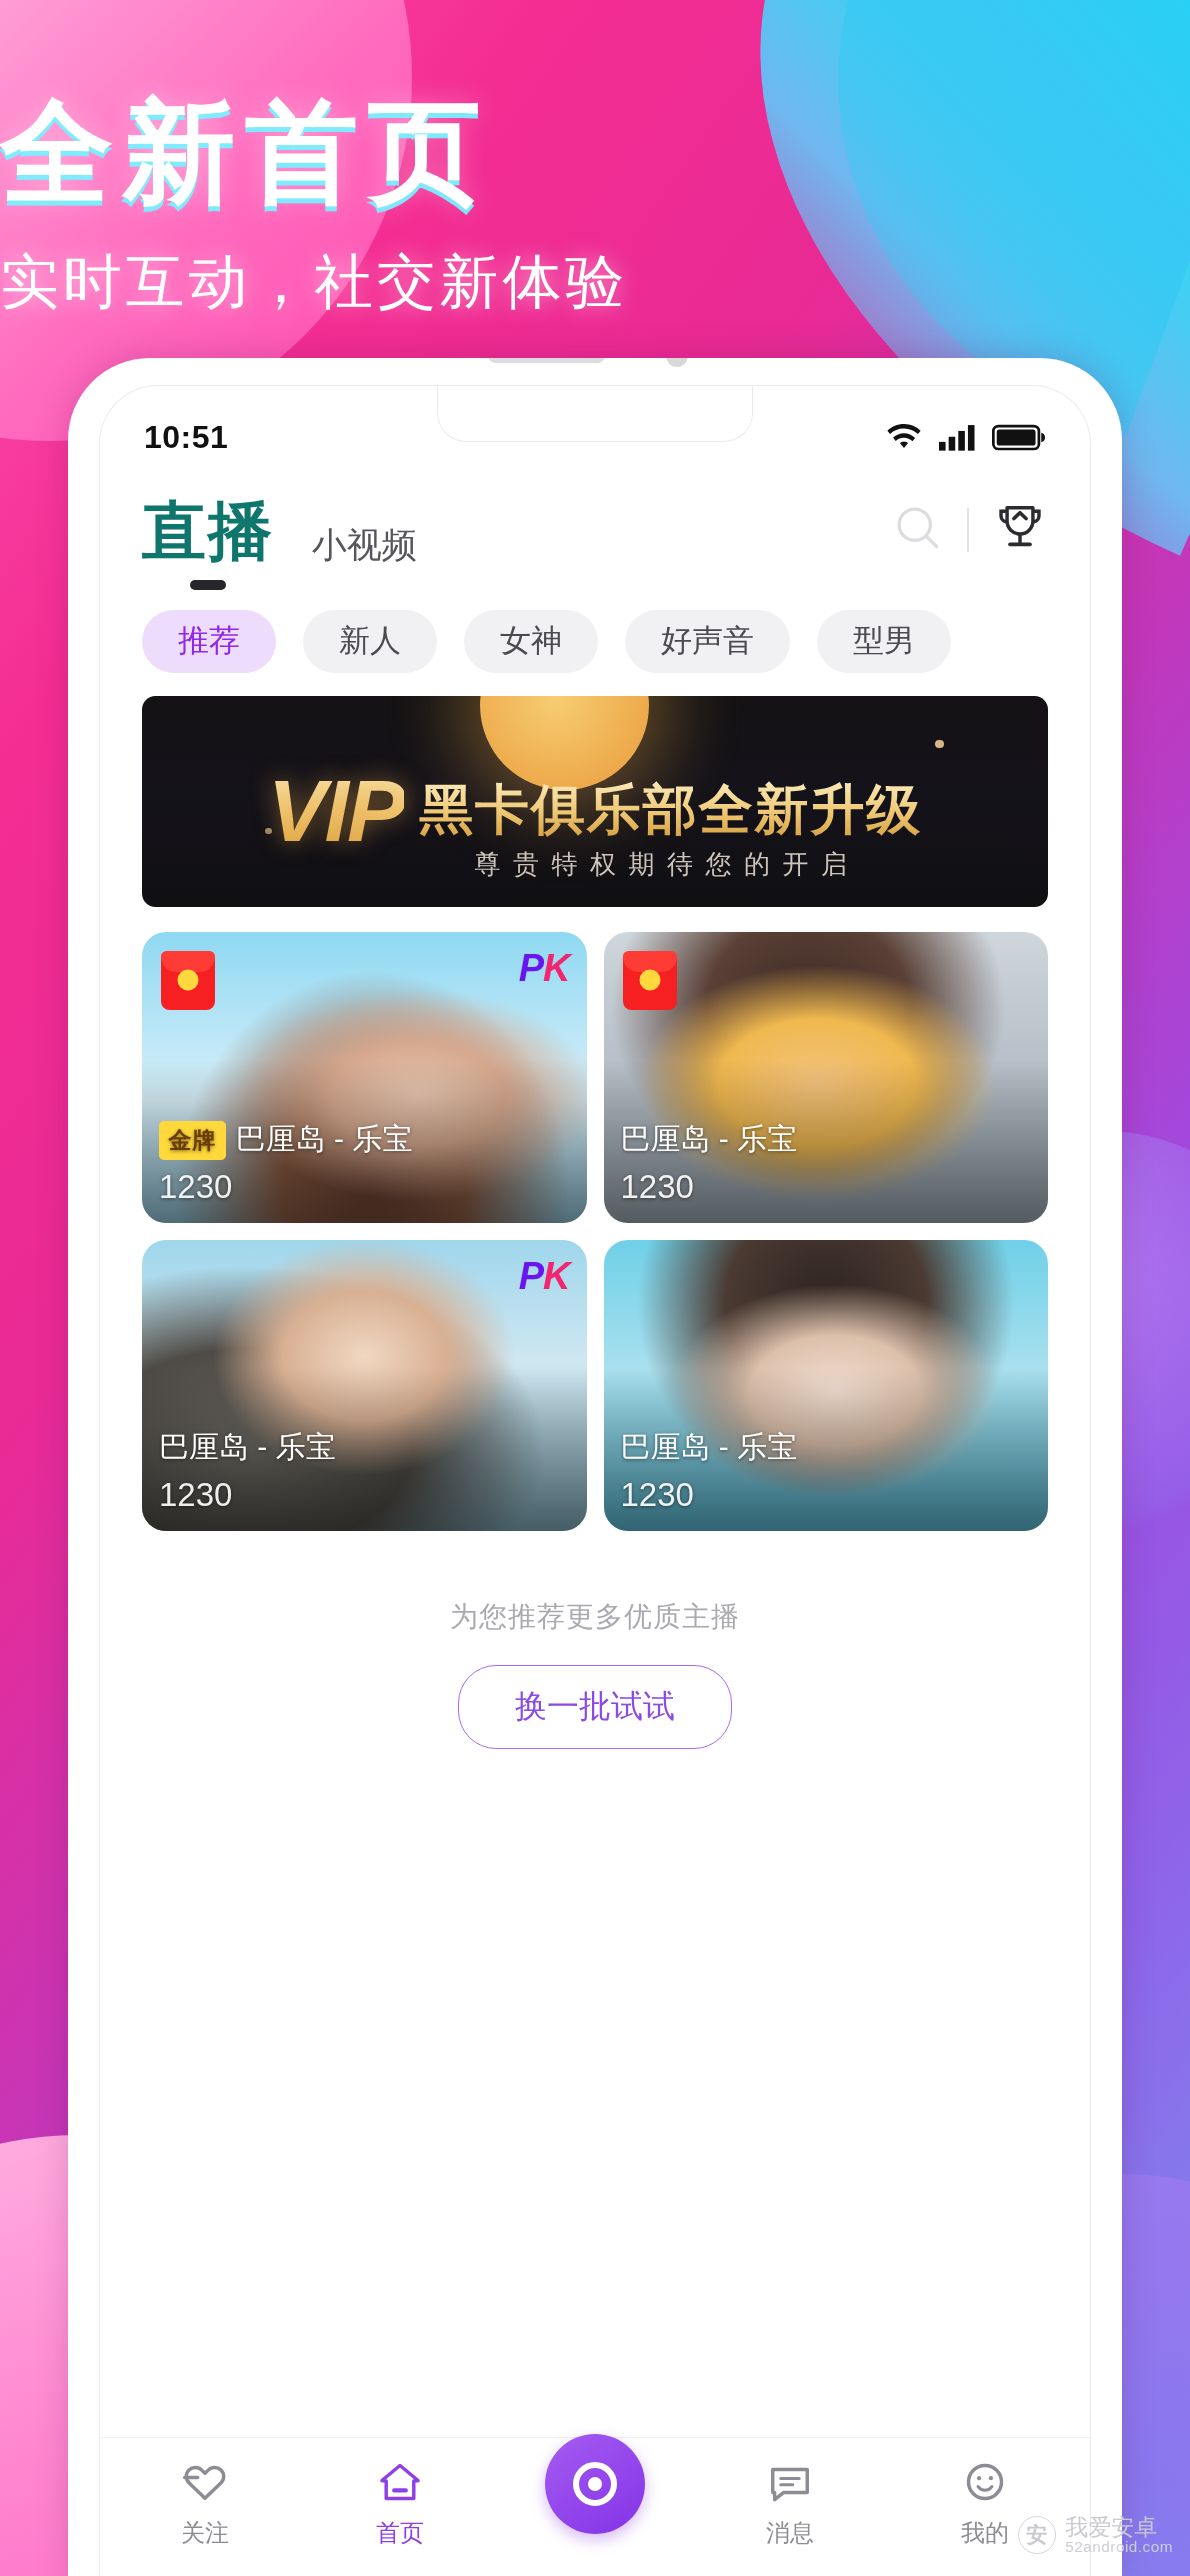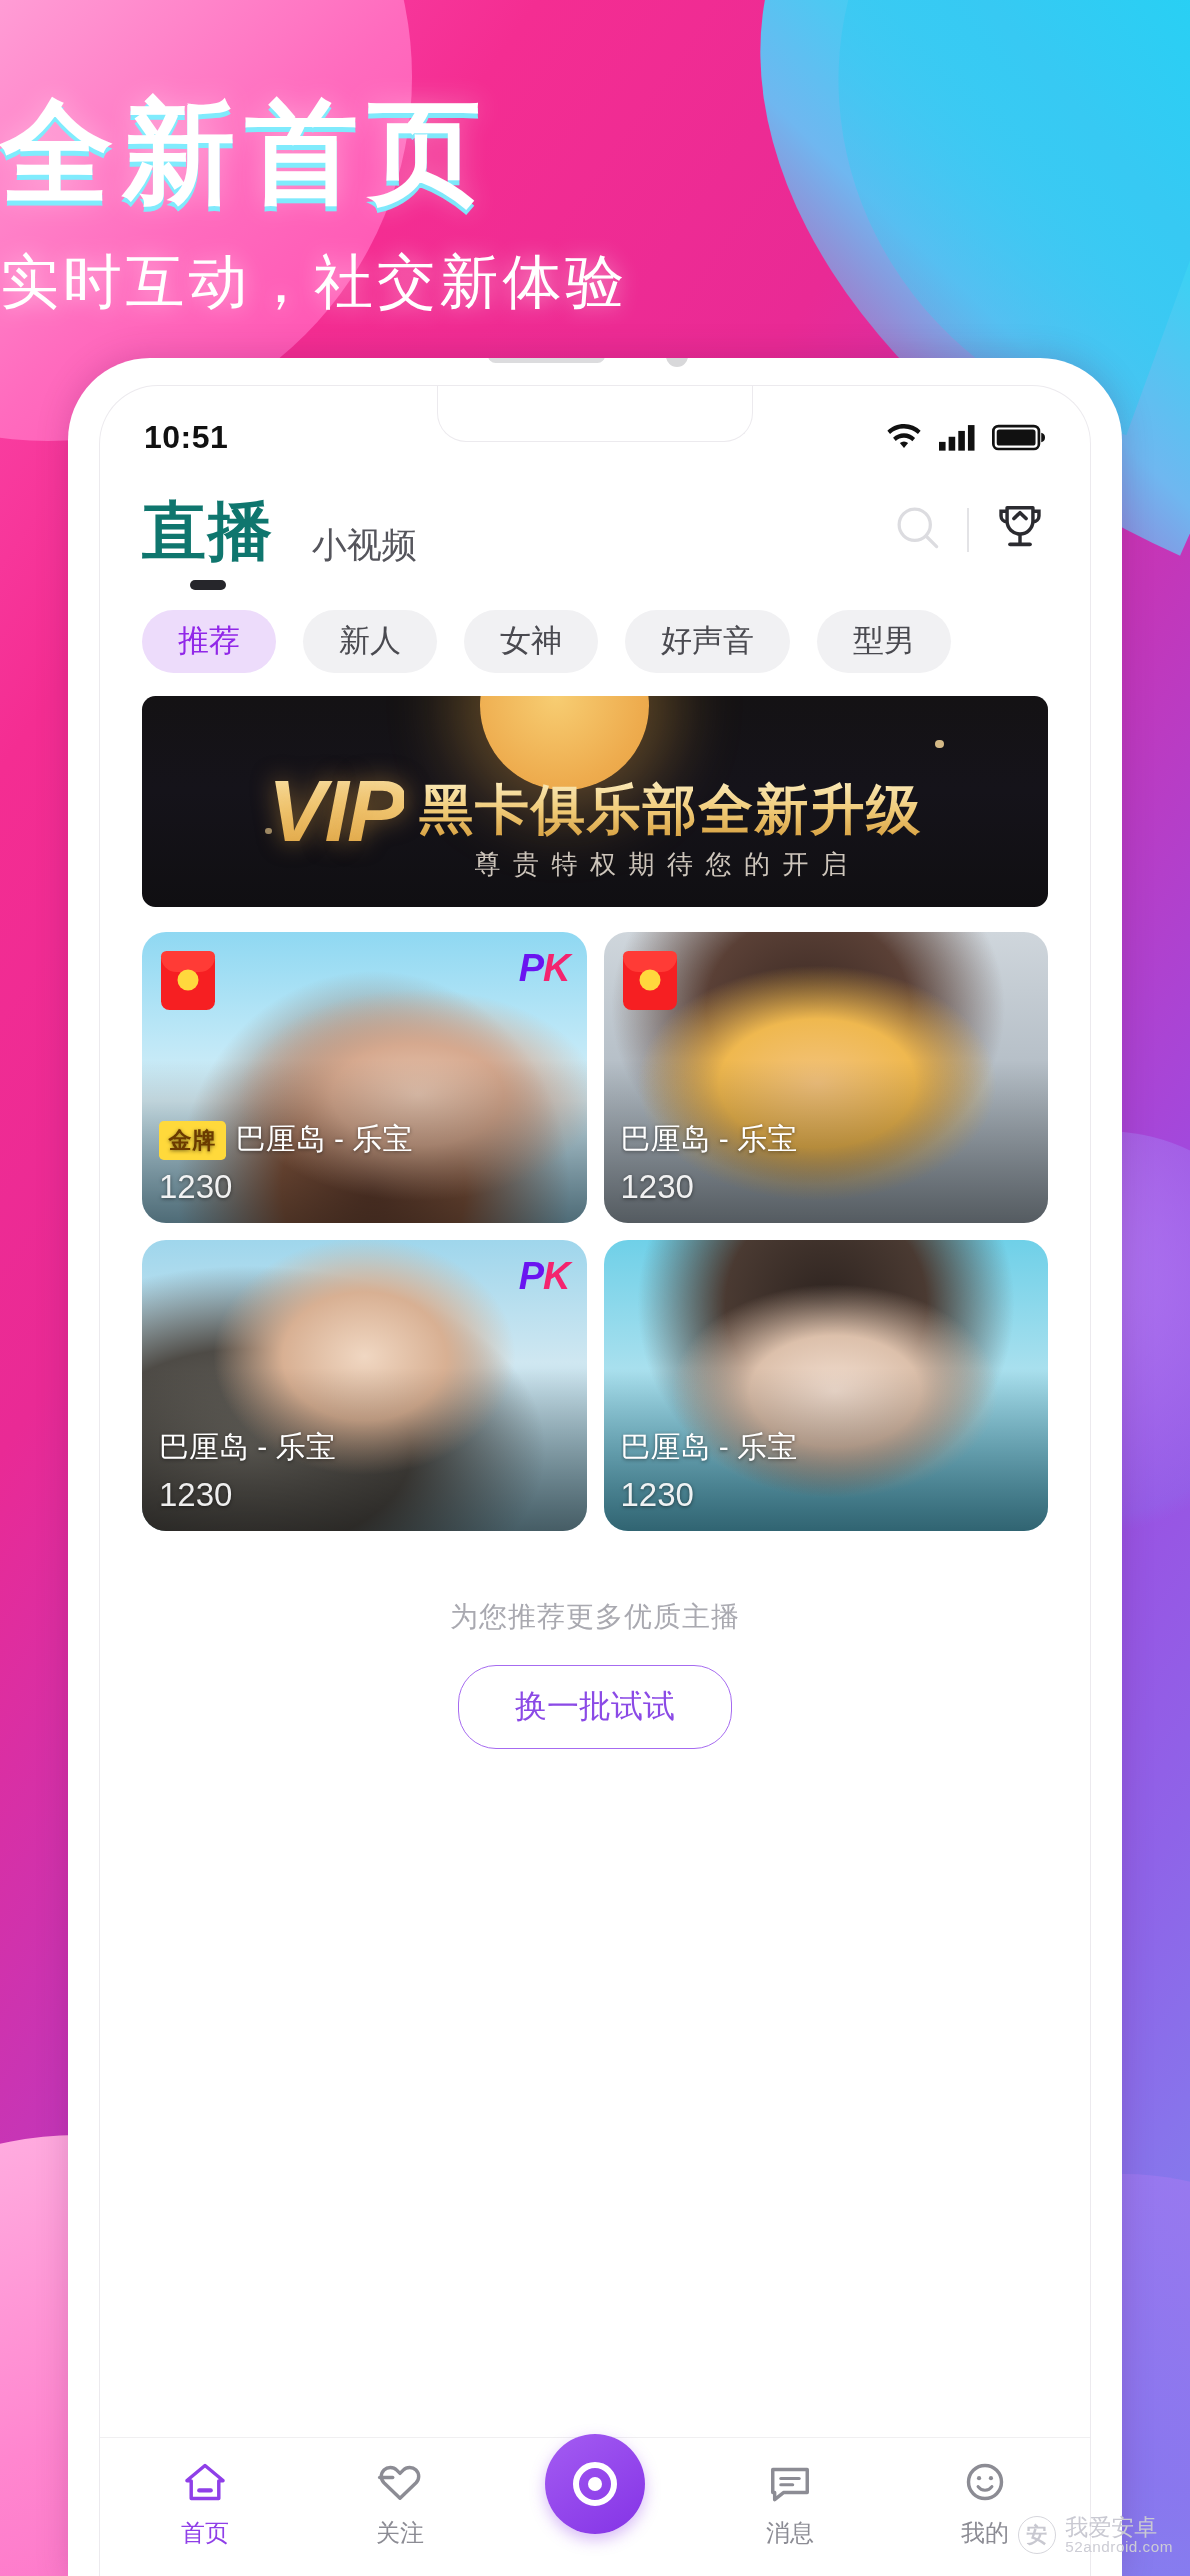--- a/index.html
+++ b/index.html
@@ -431,38 +431,38 @@
       </div>
 
     </div>
 
     <div class="rec">
       <div class="rec-text">为您推荐更多优质主播</div>
       <div class="rec-btn">换一批试试</div>
     </div>
 
     <div class="bottomnav">
+      <div class="nav-item">
+        <span>
+          <svg width="52" height="46" viewBox="0 0 26 24">
+              <path d="M13 20.5 4.6 12.4a4.7 4.7 0 0 1 6.7-6.6L13 7.5l1.7-1.7a4.7 4.7 0 0 1 6.7 6.6z" fill="none" stroke="#8c8c94" stroke-width="1.8" stroke-linejoin="round"></path>
+              <line x1="2.4" y1="9.6" x2="9.2" y2="9.6" stroke="#8c8c94" stroke-width="1.8" stroke-linecap="round"></line>
+            </svg>
+        </span>
+        <div class="nav-label">关注</div>
+      </div>
+
       <div class="nav-item active">
         <span>
           <svg width="52" height="46" viewBox="0 0 26 24">
               <path d="M13 3.4 3.6 11.2v.2h2.2v9.2h14.4v-9.2h2.2v-.2z" fill="none" stroke="#8f3fe8" stroke-width="1.8" stroke-linejoin="round"></path>
               <line x1="10" y1="16.4" x2="16" y2="16.4" stroke="#8f3fe8" stroke-width="2.2" stroke-linecap="round"></line>
             </svg>
         </span>
         <div class="nav-label">首页</div>
-      </div>
-
-      <div class="nav-item">
-        <span>
-          <svg width="52" height="46" viewBox="0 0 26 24">
-              <path d="M13 20.5 4.6 12.4a4.7 4.7 0 0 1 6.7-6.6L13 7.5l1.7-1.7a4.7 4.7 0 0 1 6.7 6.6z" fill="none" stroke="#8c8c94" stroke-width="1.8" stroke-linejoin="round"></path>
-              <line x1="2.4" y1="9.6" x2="9.2" y2="9.6" stroke="#8c8c94" stroke-width="1.8" stroke-linecap="round"></line>
-            </svg>
-        </span>
-        <div class="nav-label">关注</div>
       </div>
 
       <div class="nav-center">
         <div class="nav-live-btn">
           <span class="ring">
               <i></i>
             </span>
         </div>
       </div>
 

